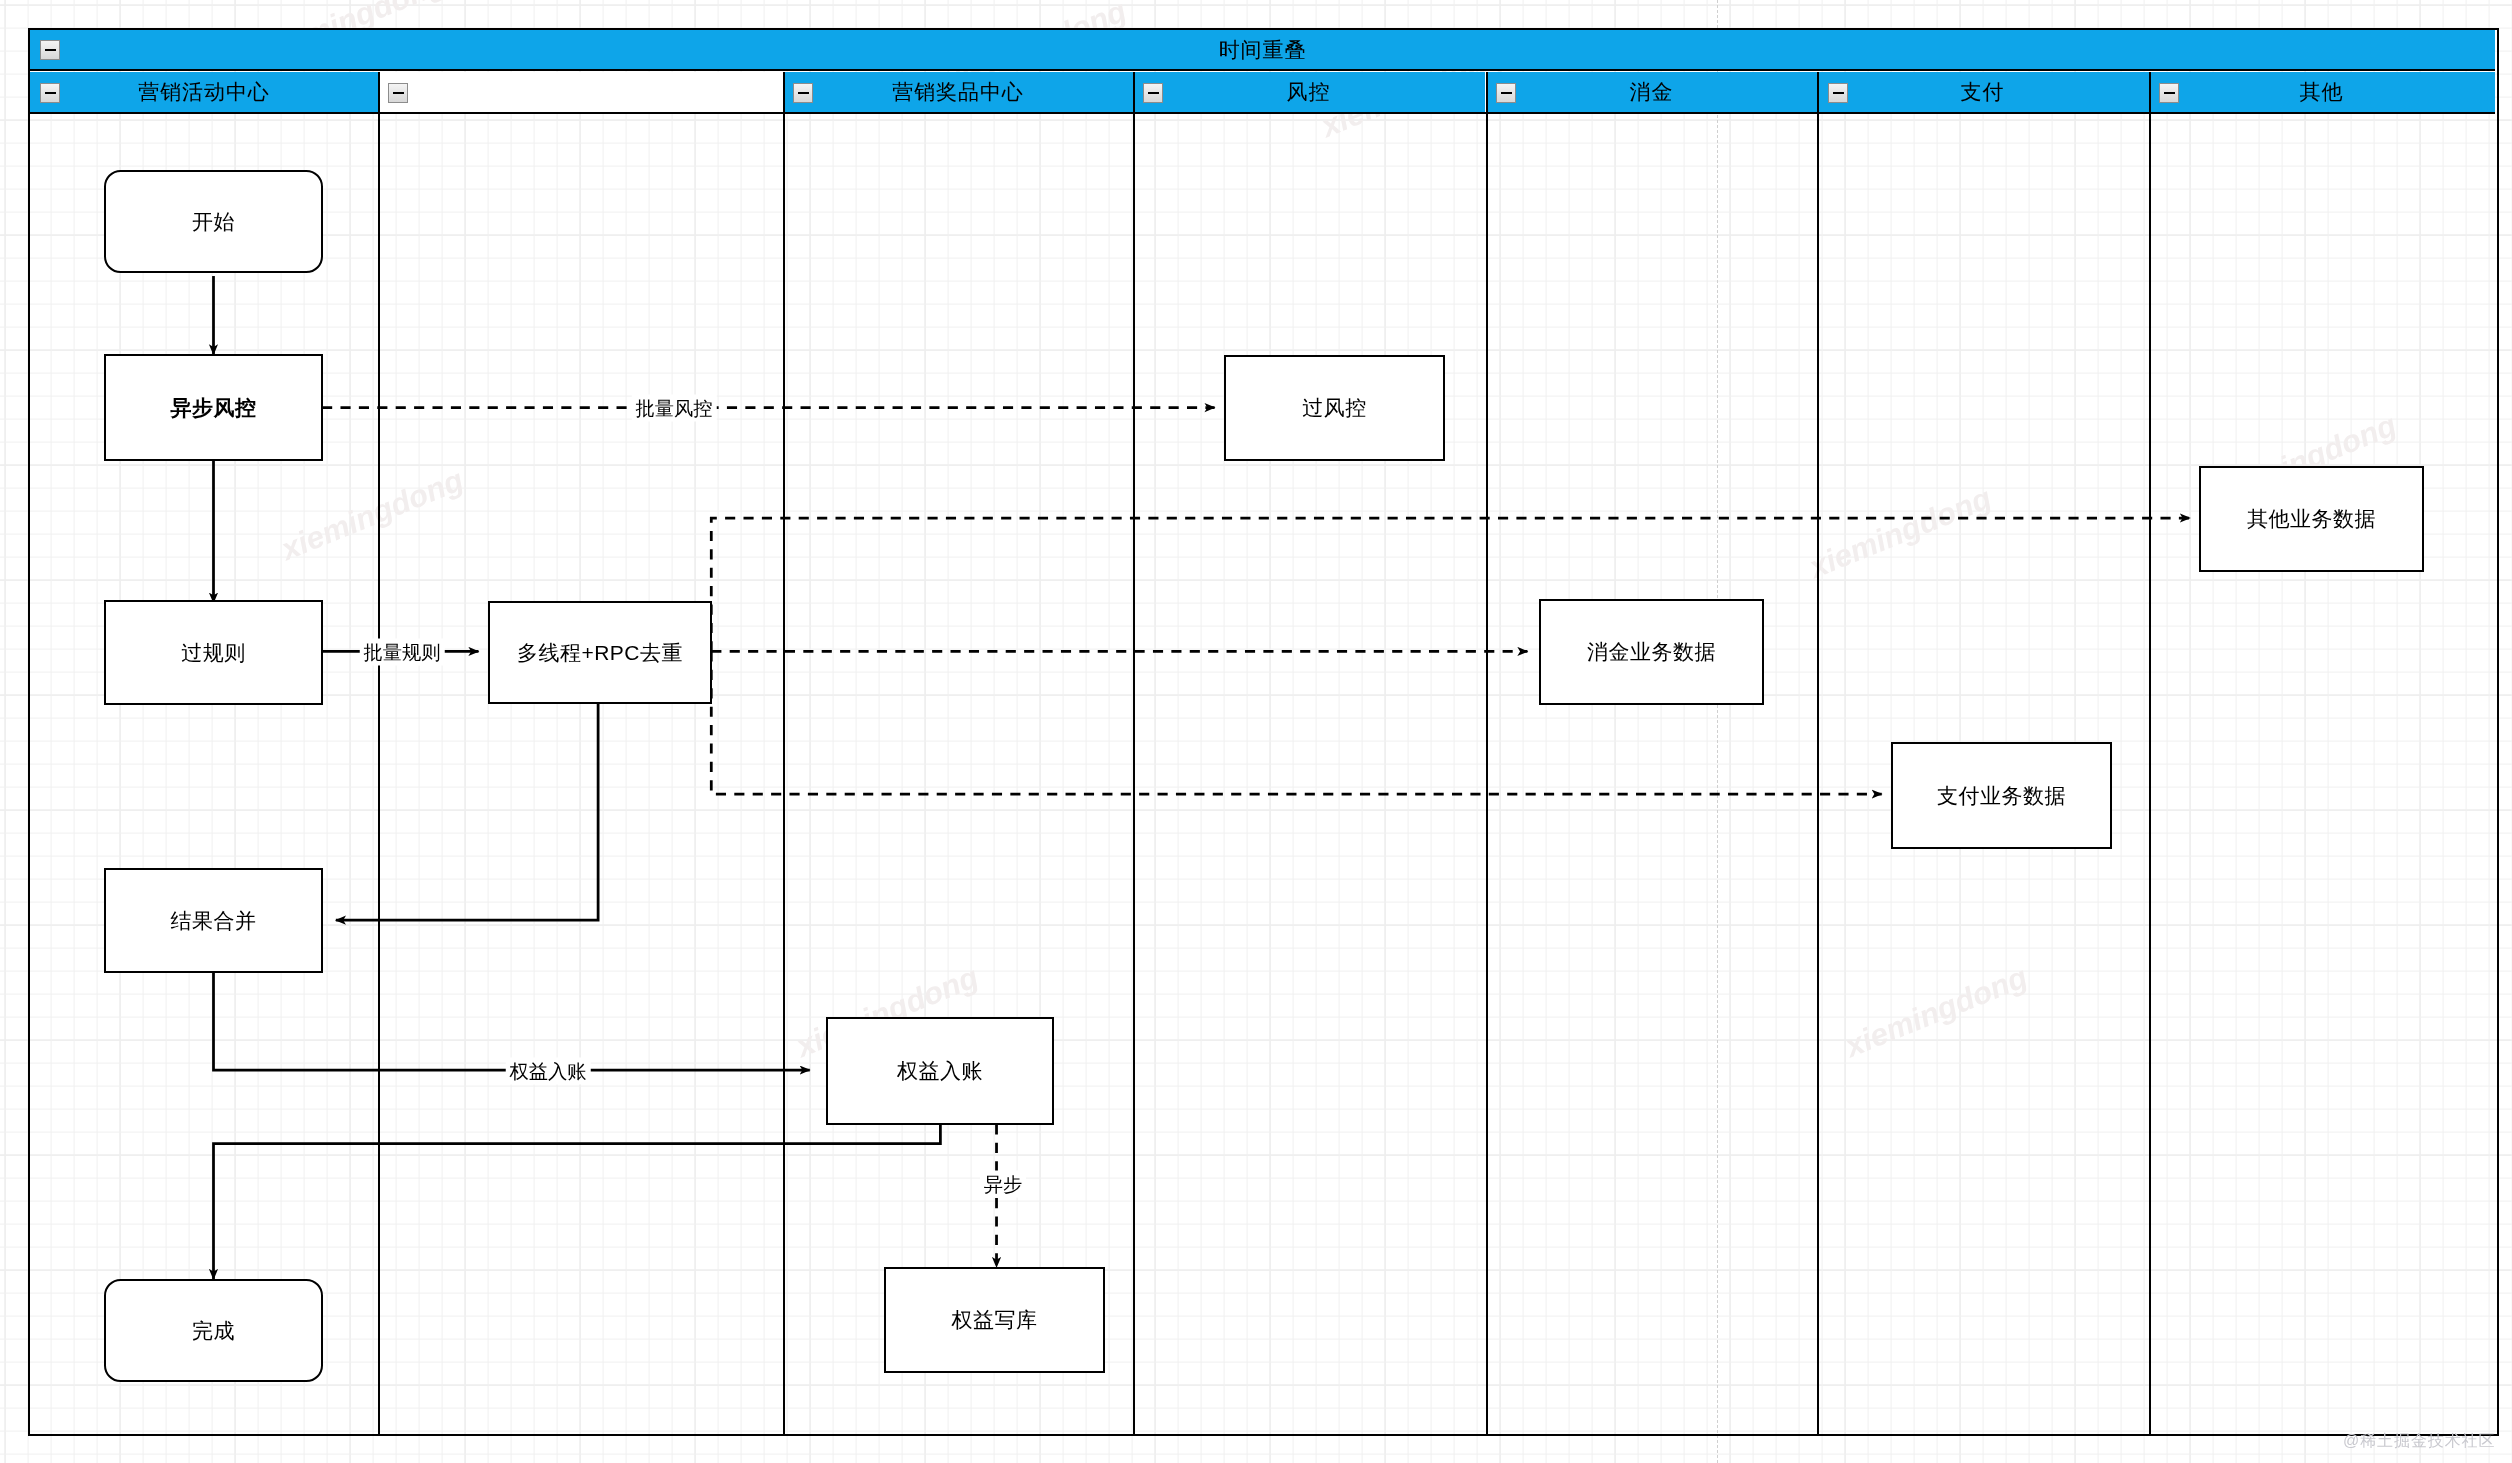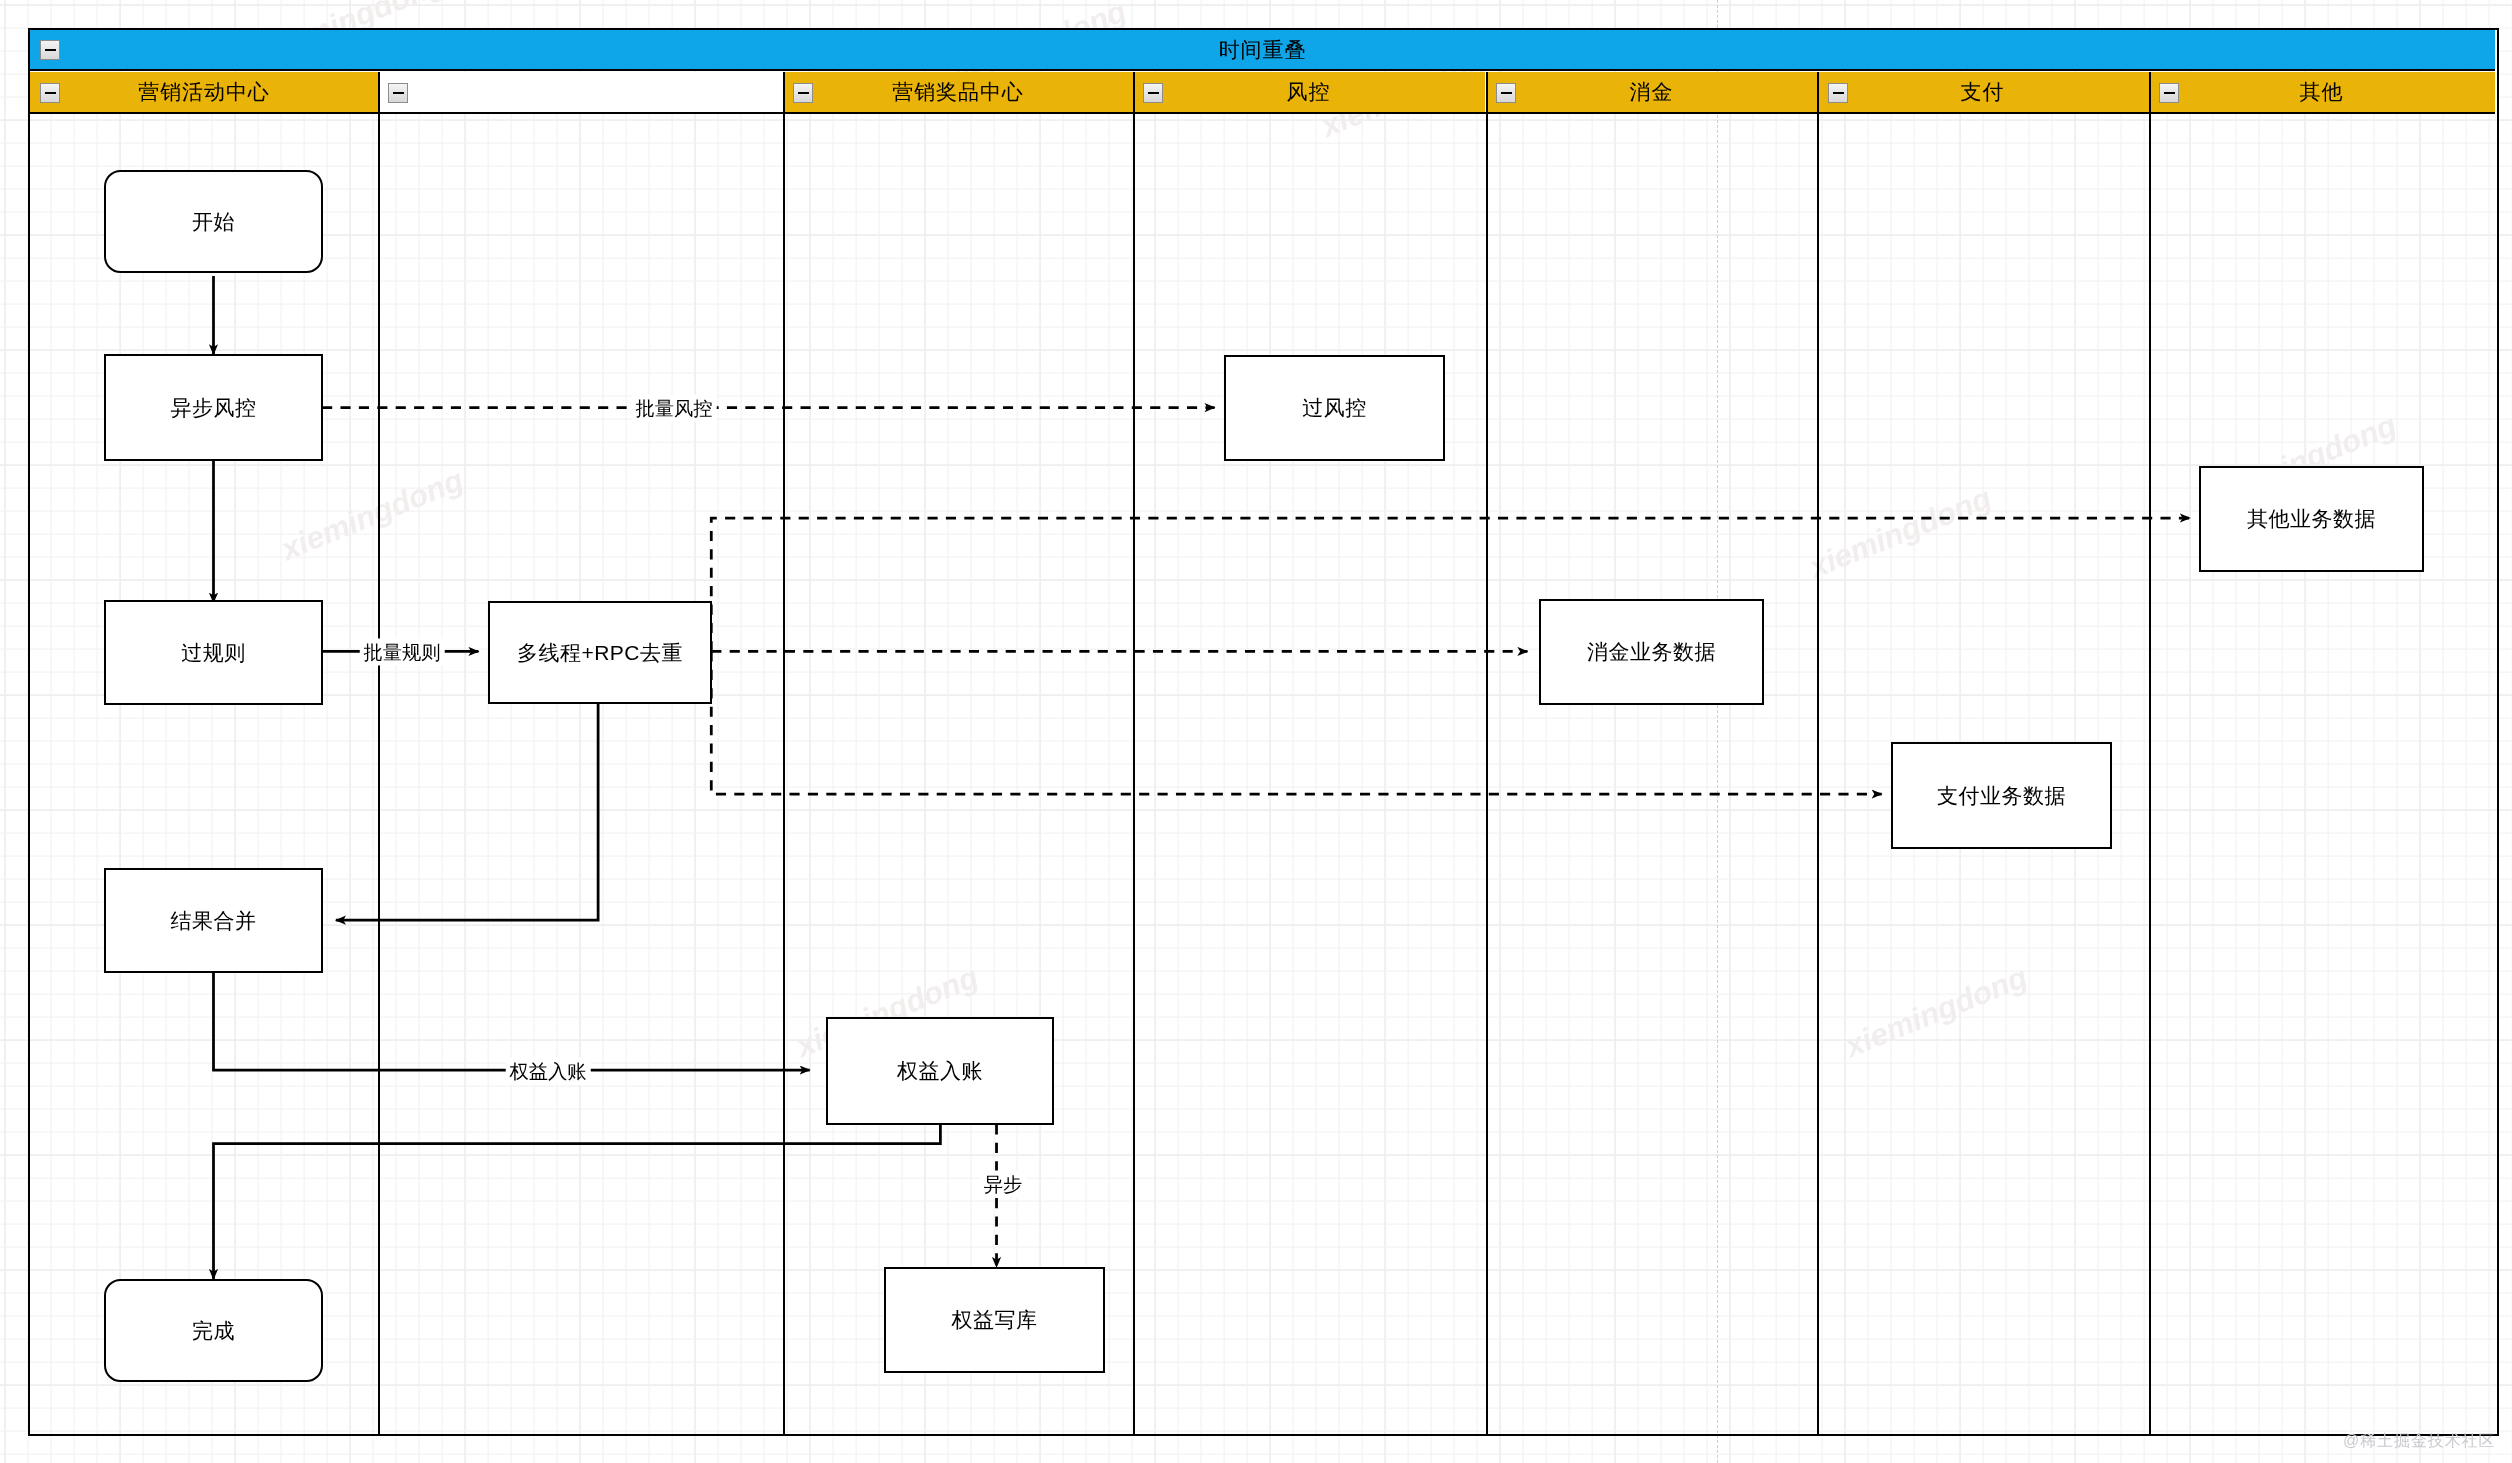--- a/index.html
+++ b/index.html
@@ -66,21 +66,21 @@
   .lane-head {
     position: absolute;
     box-sizing: border-box;
     height: 100%;
     display: flex;
     align-items: center;
     justify-content: center;
     font-size: 21px;
     color: #000;
     letter-spacing: 0.9px;
-    background: #eab308;
+    background: #0ea5e9;
   }
   .lane-head + .lane-head { }
   .lane-div {
     position: absolute;
     width: 0;
     border-left: 2.8px solid #000;
   }
 
   
   .collapse-box {
@@ -234,21 +234,21 @@
     <path d="M1083,1222 L1083,1377" stroke="#000" stroke-width="3" fill="none" stroke-dasharray="11 9" marker-end="url(#arrow)"></path>
   </svg>
 
   <div class="edge-label" style="left:674px; top:408px;">批量风控</div>
   <div class="edge-label" style="left:402px; top:652px;">批量规则</div>
   <div class="edge-label" style="left:548px; top:1071px;">权益入账</div>
   <div class="edge-label" style="left:1003px; top:1184px;">异步</div>
 
   <div class="node round" style="left:104px; top:170px; width:219px; height:103px;">开始</div>
 
-  <div class="node" style="left:104px; top:354px; width:219px; height:107px;">异步风控</div>
+  <div class="node" style="left:104px; top:354px; width:219px; height:107px;font-weight:bold;">异步风控</div>
 
   <div class="node" style="left:104px; top:868px; width:219px; height:105px;">结果合并</div>
 
   <div class="node" style="left:104px; top:600px; width:219px; height:105px;">过规则</div>
 
   <div class="node round" style="left:104px; top:1279px; width:219px; height:103px;">完成</div>
 
   <div class="node" style="left:488px; top:601px; width:224px; height:103px;">多线程+RPC去重</div>
 
   <div class="node" style="left:826px; top:1017px; width:228px; height:108px;">权益入账</div>

